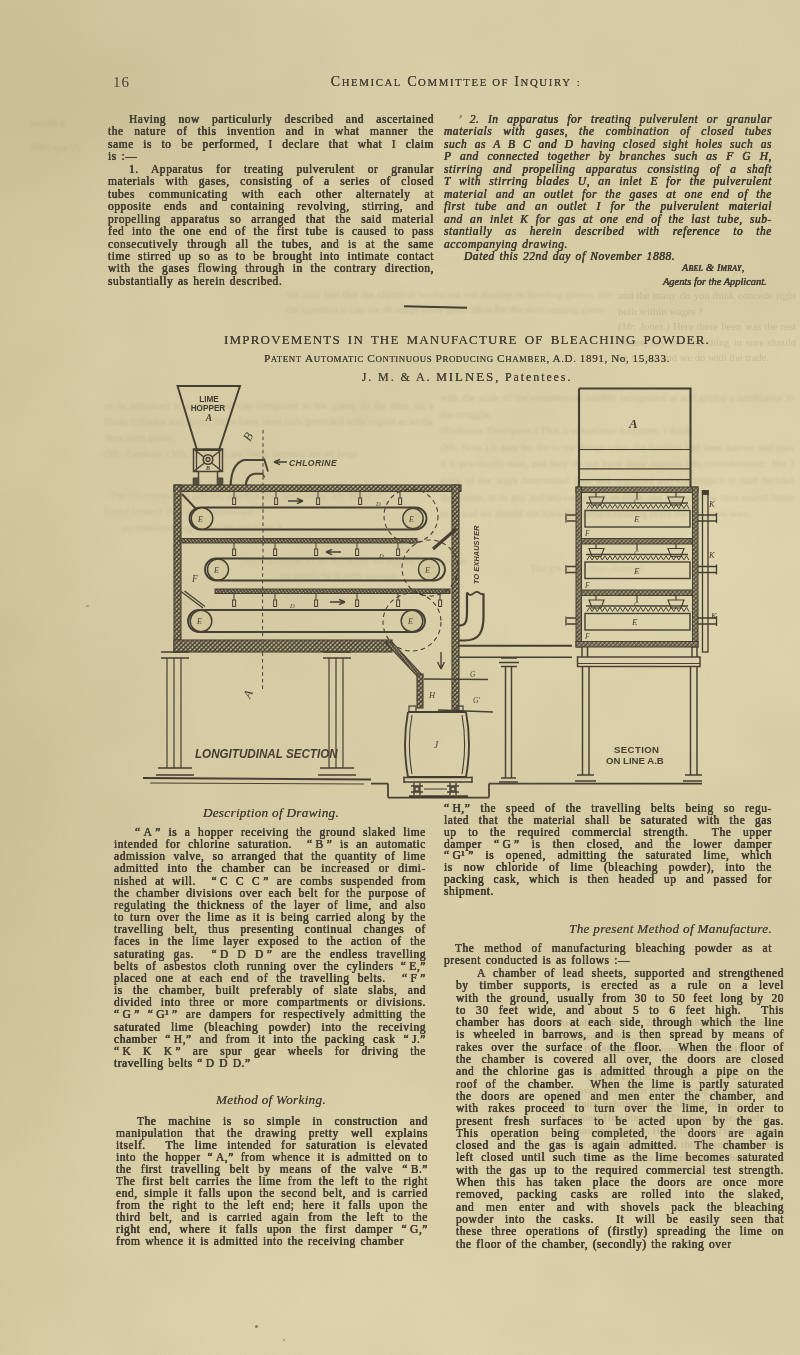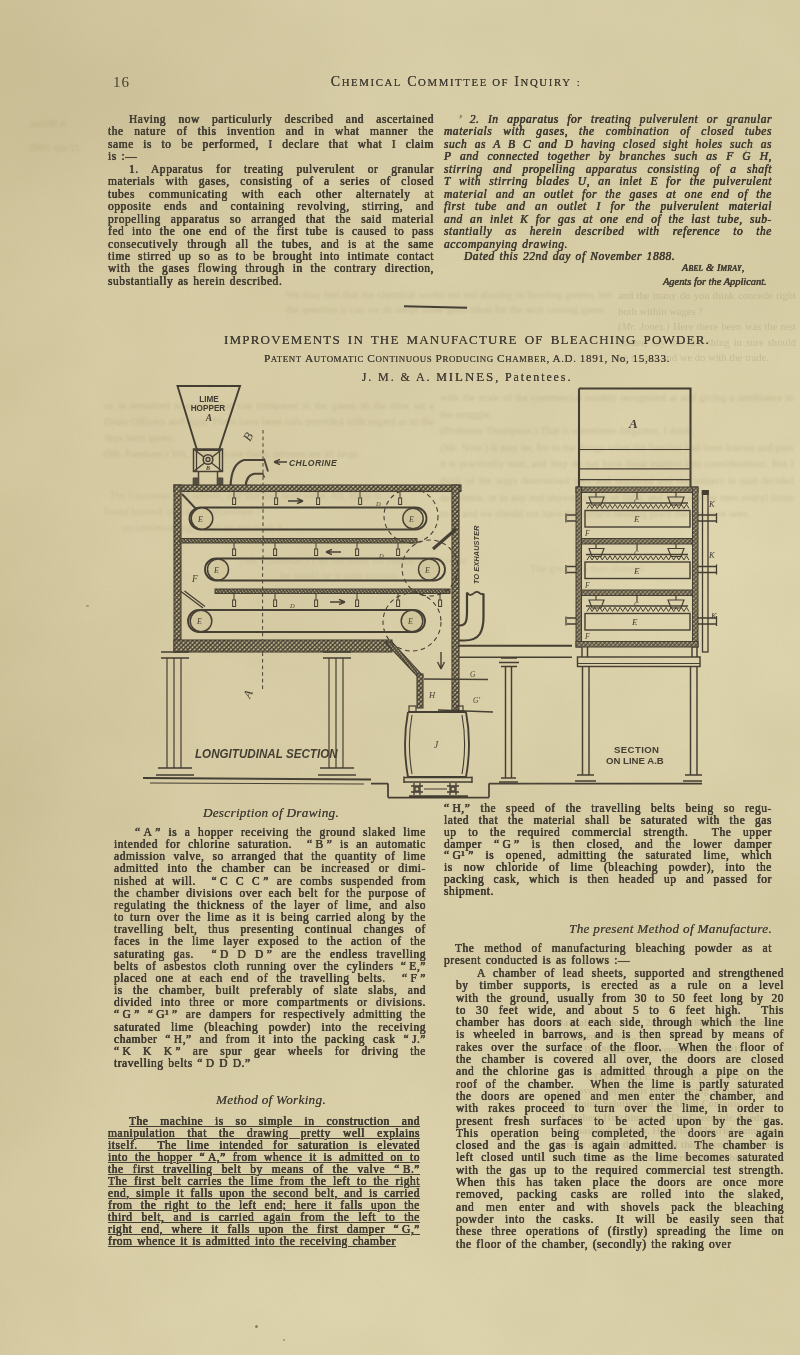--- a/index.html
+++ b/index.html
@@ -452,21 +452,21 @@
 <div class="ln">divided into three or more compartments or divisions.</div>
 <div class="ln">“ G ” “ G¹ ” are dampers for respectively admitting the</div>
 <div class="ln">saturated lime (bleaching powder) into the receiving</div>
 <div class="ln">chamber “ H,” and from it into the packing cask “ J.”</div>
 <div class="ln">“ K K K ” are spur gear wheels for driving the</div>
 <div class="ln lnl">travelling belts “ D D D.”</div>
 </div>
 
 <div class="tx it" style="left:108px;top:1092px;width:326px;text-align:center;font-size:13.2px;letter-spacing:0.3px;text-shadow:0 0 0.4px #36322b;">Method of Working.</div>
 
-<div class="tx col" style="left:108px;top:1115px;width:312px;line-height:12.0px;text-decoration:underline;">
+<div class="tx col" style="left:116px;top:1115px;width:312px;line-height:12.0px;">
 <div class="ln ind">The machine is so simple in construction and</div>
 <div class="ln">manipulation that the drawing pretty well explains</div>
 <div class="ln">itself. &nbsp;The lime intended for saturation is elevated</div>
 <div class="ln">into the hopper “ A,” from whence it is admitted on to</div>
 <div class="ln">the first travelling belt by means of the valve “ B.”</div>
 <div class="ln">The first belt carries the lime from the left to the right</div>
 <div class="ln">end, simple it falls upon the second belt, and is carried</div>
 <div class="ln">from the right to the left end; here it falls upon the</div>
 <div class="ln">third belt, and is carried again from the left to the</div>
 <div class="ln">right end, where it falls upon the first damper “ G,”</div>

